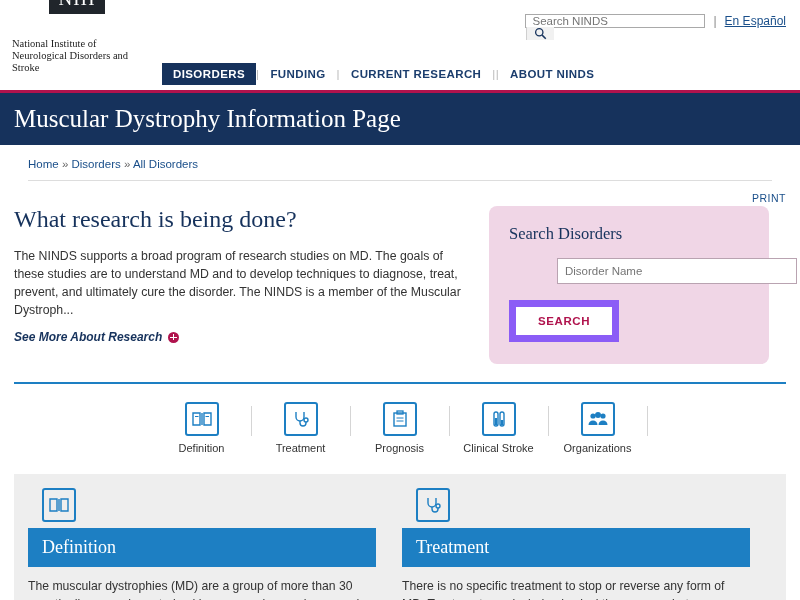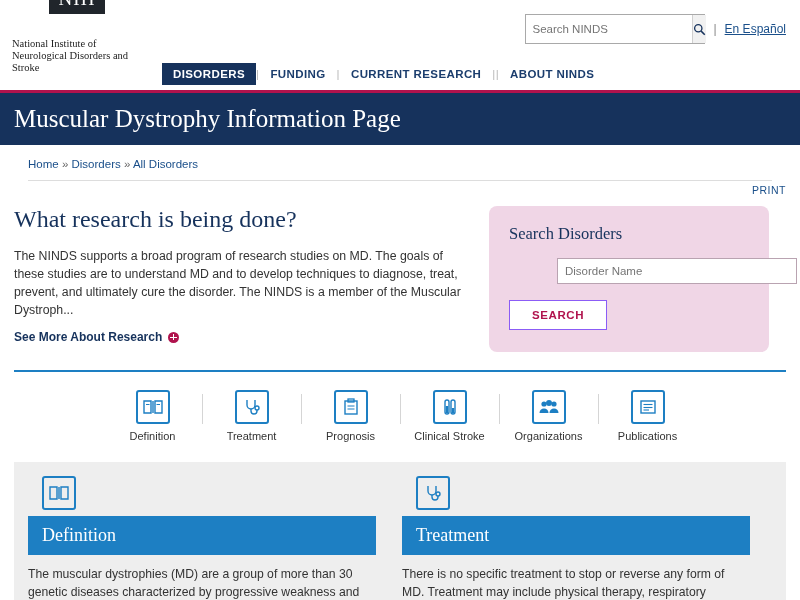--- a/index.html
+++ b/index.html
@@ -50,22 +50,23 @@
     right: 14px;
     top: 14px;
     display: flex;
     align-items: center;
     gap: 8px;
   }
   .search-wrap {
     display: flex;
     border: 1px solid #a9a9a9;
     background: #ef4444;
-    height: 30px;
+    height: 14px;
     width: 180px;
+    flex-direction: column;
   }
   .search-wrap input {
     border: 0;
     outline: none;
     flex: 1;
     padding: 0 6px;
     font-size: 11.5px;
     color: #555;
     font-family: "Liberation Sans", sans-serif;
   }
@@ -147,21 +148,21 @@
   .breadcrumb span.sepc { color: #666; }
 
   
   .content {
     padding: 0 14px;
     position: relative;
   }
   .print-link {
     position: absolute;
     right: 14px;
-    top: 2px;
+    top: 10px;
     font-size: 10.5px;
     color: #1a4f8a;
     letter-spacing: .5px;
     cursor: pointer;
     text-decoration: none;
   }
   .two-col {
     display: flex;
     gap: 20px;
     padding-top: 24px;
@@ -181,20 +182,21 @@
     color: #333333;
   }
   .see-more {
     font-size: 12px;
     font-weight: bold;
     color: #16325c;
     display: inline-flex;
     align-items: center;
     gap: 6px;
     cursor: pointer;
+    font-style: italic;
   }
   .plus-circle {
     width: 11px; height: 11px;
     border-radius: 50%;
     background: #b0134d;
     position: relative;
     display: inline-block;
   }
   .plus-circle::before, .plus-circle::after {
     content: "";
@@ -226,21 +228,21 @@
     padding: 0 7px;
     font-size: 11.5px;
     color: #777;
     outline: none;
     font-family: "Liberation Sans", sans-serif;
     margin-left: 48px;
   }
   .search-disorders .sd-btn {
     margin-top: 16px;
     background: #ffffff;
-    border: 1px solid #8b5cf6;
+    border: 7px solid #8b5cf6;
     color: #b0134d;
     font-size: 11.5px;
     font-weight: bold;
     letter-spacing: .6px;
     padding: 8px 22px;
     cursor: pointer;
     font-family: "Liberation Sans", sans-serif;
   }
 
   .blue-rule {
@@ -448,31 +450,20 @@
         <circle cx="16" cy="5" r="2.6" fill="#1d7fc3"></circle>
         <circle cx="11" cy="4" r="3" fill="#1d7fc3"></circle>
         <path d="M1.5 14c0-2.8 2-4.4 4.5-4.4S10.5 11.2 10.5 14z" fill="#1d7fc3"></path>
         <path d="M11.5 14c0-2.8 2-4.4 4.5-4.4s4.5 1.6 4.5 4.4z" fill="#1d7fc3"></path>
       </svg>
     </div>
     <div class="lbl">Organizations</div>
   </div>
   <div class="icon-sep"></div>
 
-  <div class="icon-item">
-    <div class="icon-box">
-      <svg width="18" height="16" viewBox="0 0 18 16">
-        <rect x="2" y="2" width="14" height="12" fill="none" stroke="#1d7fc3" stroke-width="1.4"></rect>
-        <line x1="4.5" y1="5.5" x2="13.5" y2="5.5" stroke="#1d7fc3" stroke-width="1.1"></line>
-        <line x1="4.5" y1="8.5" x2="13.5" y2="8.5" stroke="#1d7fc3" stroke-width="1.1"></line>
-        <line x1="4.5" y1="11" x2="10" y2="11" stroke="#1d7fc3" stroke-width="1.1"></line>
-      </svg>
-    </div>
-    <div class="lbl">Publications</div>
-  </div>
 
 </div>
 
 <div class="cards-wrap">
 
   <div class="card">
     <div class="card-icon">
       <svg width="20" height="16" viewBox="0 0 20 16">
         <path d="M1 2h7v12H1z" fill="none" stroke="#1d7fc3" stroke-width="1.4"></path>
         <path d="M12 2h7v12h-7z" fill="none" stroke="#1d7fc3" stroke-width="1.4"></path>

